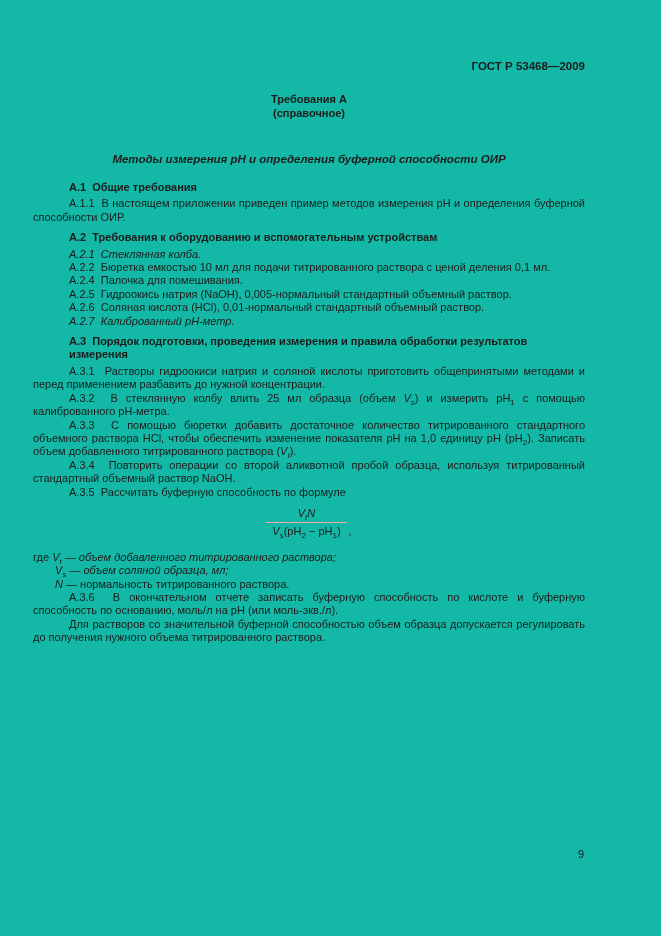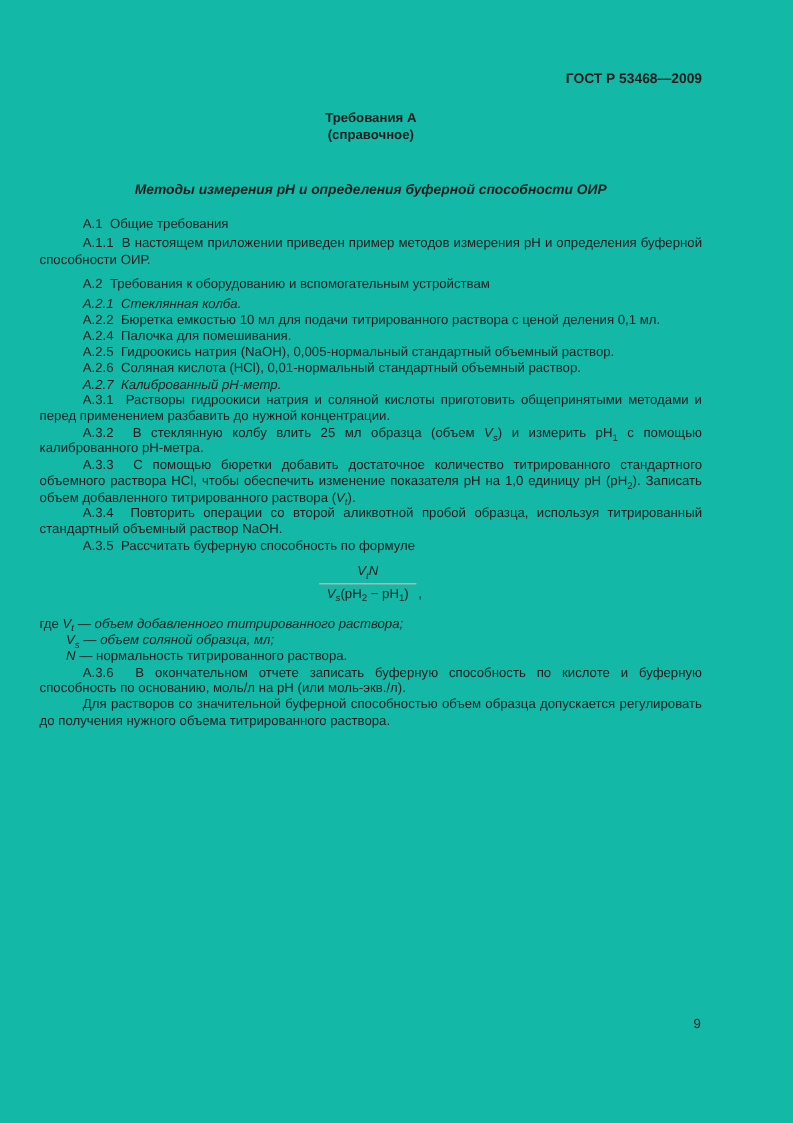--- a/index.html
+++ b/index.html
@@ -18,21 +18,21 @@
   }
   .appendix-block {
     margin-top:19px; text-align:center; font-weight:bold;
     font-size:11px; line-height:14px;
   }
   .title {
     margin-top:32px; text-align:center; font-weight:bold;
     font-size:11.5px; line-height:14px;font-style:italic;
   }
   .blocks { margin-top:15px; font-size:11px; line-height:13.4px; }
-  .blocks .h { font-weight:normal; padding-left:36px; margin:7px 0 3px; }
+  .blocks .h { font-weight:bold; padding-left:36px; margin:7px 0 3px; }
   .blocks .p { text-indent:36px; text-align:justify; }
   .blocks .li { padding-left:36px; }
   .it { font-style:italic; }
   sub { font-size:8px; line-height:0; }
   .formula { text-align:center; margin:8px 0 12px; }
   .frac { display:inline-block; vertical-align:middle; text-align:center; }
   .num { display:block; padding:0 6px 2px; }
   .den { display:block; border-top:1px solid #fca5a5; padding:2px 6px 0; }
   .tail { display:inline-block; vertical-align:-9px; margin-left:2px; }
   .where .ln { }
@@ -53,20 +53,21 @@
     <div class="blocks">
         <div class="h"><span>А.1&nbsp; Общие требования</span></div>
         <div class="p"><span>А.1.1&nbsp; В настоящем приложении приведен пример методов измерения pH и определения буферной способности ОИР.</span></div>
         <div class="h"><span>А.2&nbsp; Требования к оборудованию и вспомогательным устройствам</span></div>
         <div class="li"><span class="it">А.2.1&nbsp; Стеклянная колба.</span></div>
         <div class="li"><span>А.2.2&nbsp; Бюретка емкостью 10 мл для подачи титрированного раствора с ценой деления 0,1 мл.</span></div>
         <div class="li"><span>А.2.4&nbsp; Палочка для помешивания.</span></div>
         <div class="li"><span>А.2.5&nbsp; Гидроокись натрия (NaOH), 0,005-нормальный стандартный объемный раствор.</span></div>
         <div class="li"><span>А.2.6&nbsp; Соляная кислота (HCl), 0,01-нормальный стандартный объемный раствор.</span></div>
         <div class="li"><span class="it">А.2.7&nbsp; Калиброванный pH-метр.</span></div>
+        <div class="h"><span>А.3&nbsp; Порядок подготовки, проведения измерения и правила обработки результатов измерения</span></div>
         <div class="p"><span>А.3.1&nbsp; Растворы гидроокиси натрия и соляной кислоты приготовить общепринятыми методами и перед применением разбавить до нужной концентрации.</span></div>
         <div class="p"><span>А.3.2&nbsp; В стеклянную колбу влить 25 мл образца (объем </span><span class="it">V</span><sub class="it">s</sub><span>) и измерить pH</span><sub>1</sub><span> с помощью калиброванного pH-метра.</span></div>
         <div class="p"><span>А.3.3&nbsp; С помощью бюретки добавить достаточное количество титрированного стандартного объемного раствора HCl, чтобы обеспечить изменение показателя pH на 1,0 единицу pH (pH</span><sub>2</sub><span>). Записать объем добавленного титрированного раствора (</span><span class="it">V</span><sub class="it">t</sub><span>).</span></div>
         <div class="p"><span>А.3.4&nbsp; Повторить операции со второй аликвотной пробой образца, используя титрированный стандартный объемный раствор NaOH.</span></div>
         <div class="p"><span>А.3.5&nbsp; Рассчитать буферную способность по формуле</span></div>
         <div class="formula"><span class="frac"><span class="num"><span class="it">V</span><sub class="it">t</sub><span class="it">N</span></span><span class="den"><span class="it">V</span><sub class="it">s</sub><span>(pH</span><sub>2</sub><span> − pH</span><sub>1</sub><span>)</span></span></span><span class="tail">,</span></div>
         <div class="where">
           <div class="ln"><span>где </span><span class="it">V</span><sub class="it">t</sub><span> — </span><span class="it">объем добавленного титрированного раствора;</span></div>
           <div class="ln ind"><span class="it">V</span><sub class="it">s</sub><span> — </span><span class="it">объем соляной образца, мл;</span></div>
           <div class="ln ind"><span class="it">N</span><span> — </span><span>нормальность титрированного раствора.</span></div>

